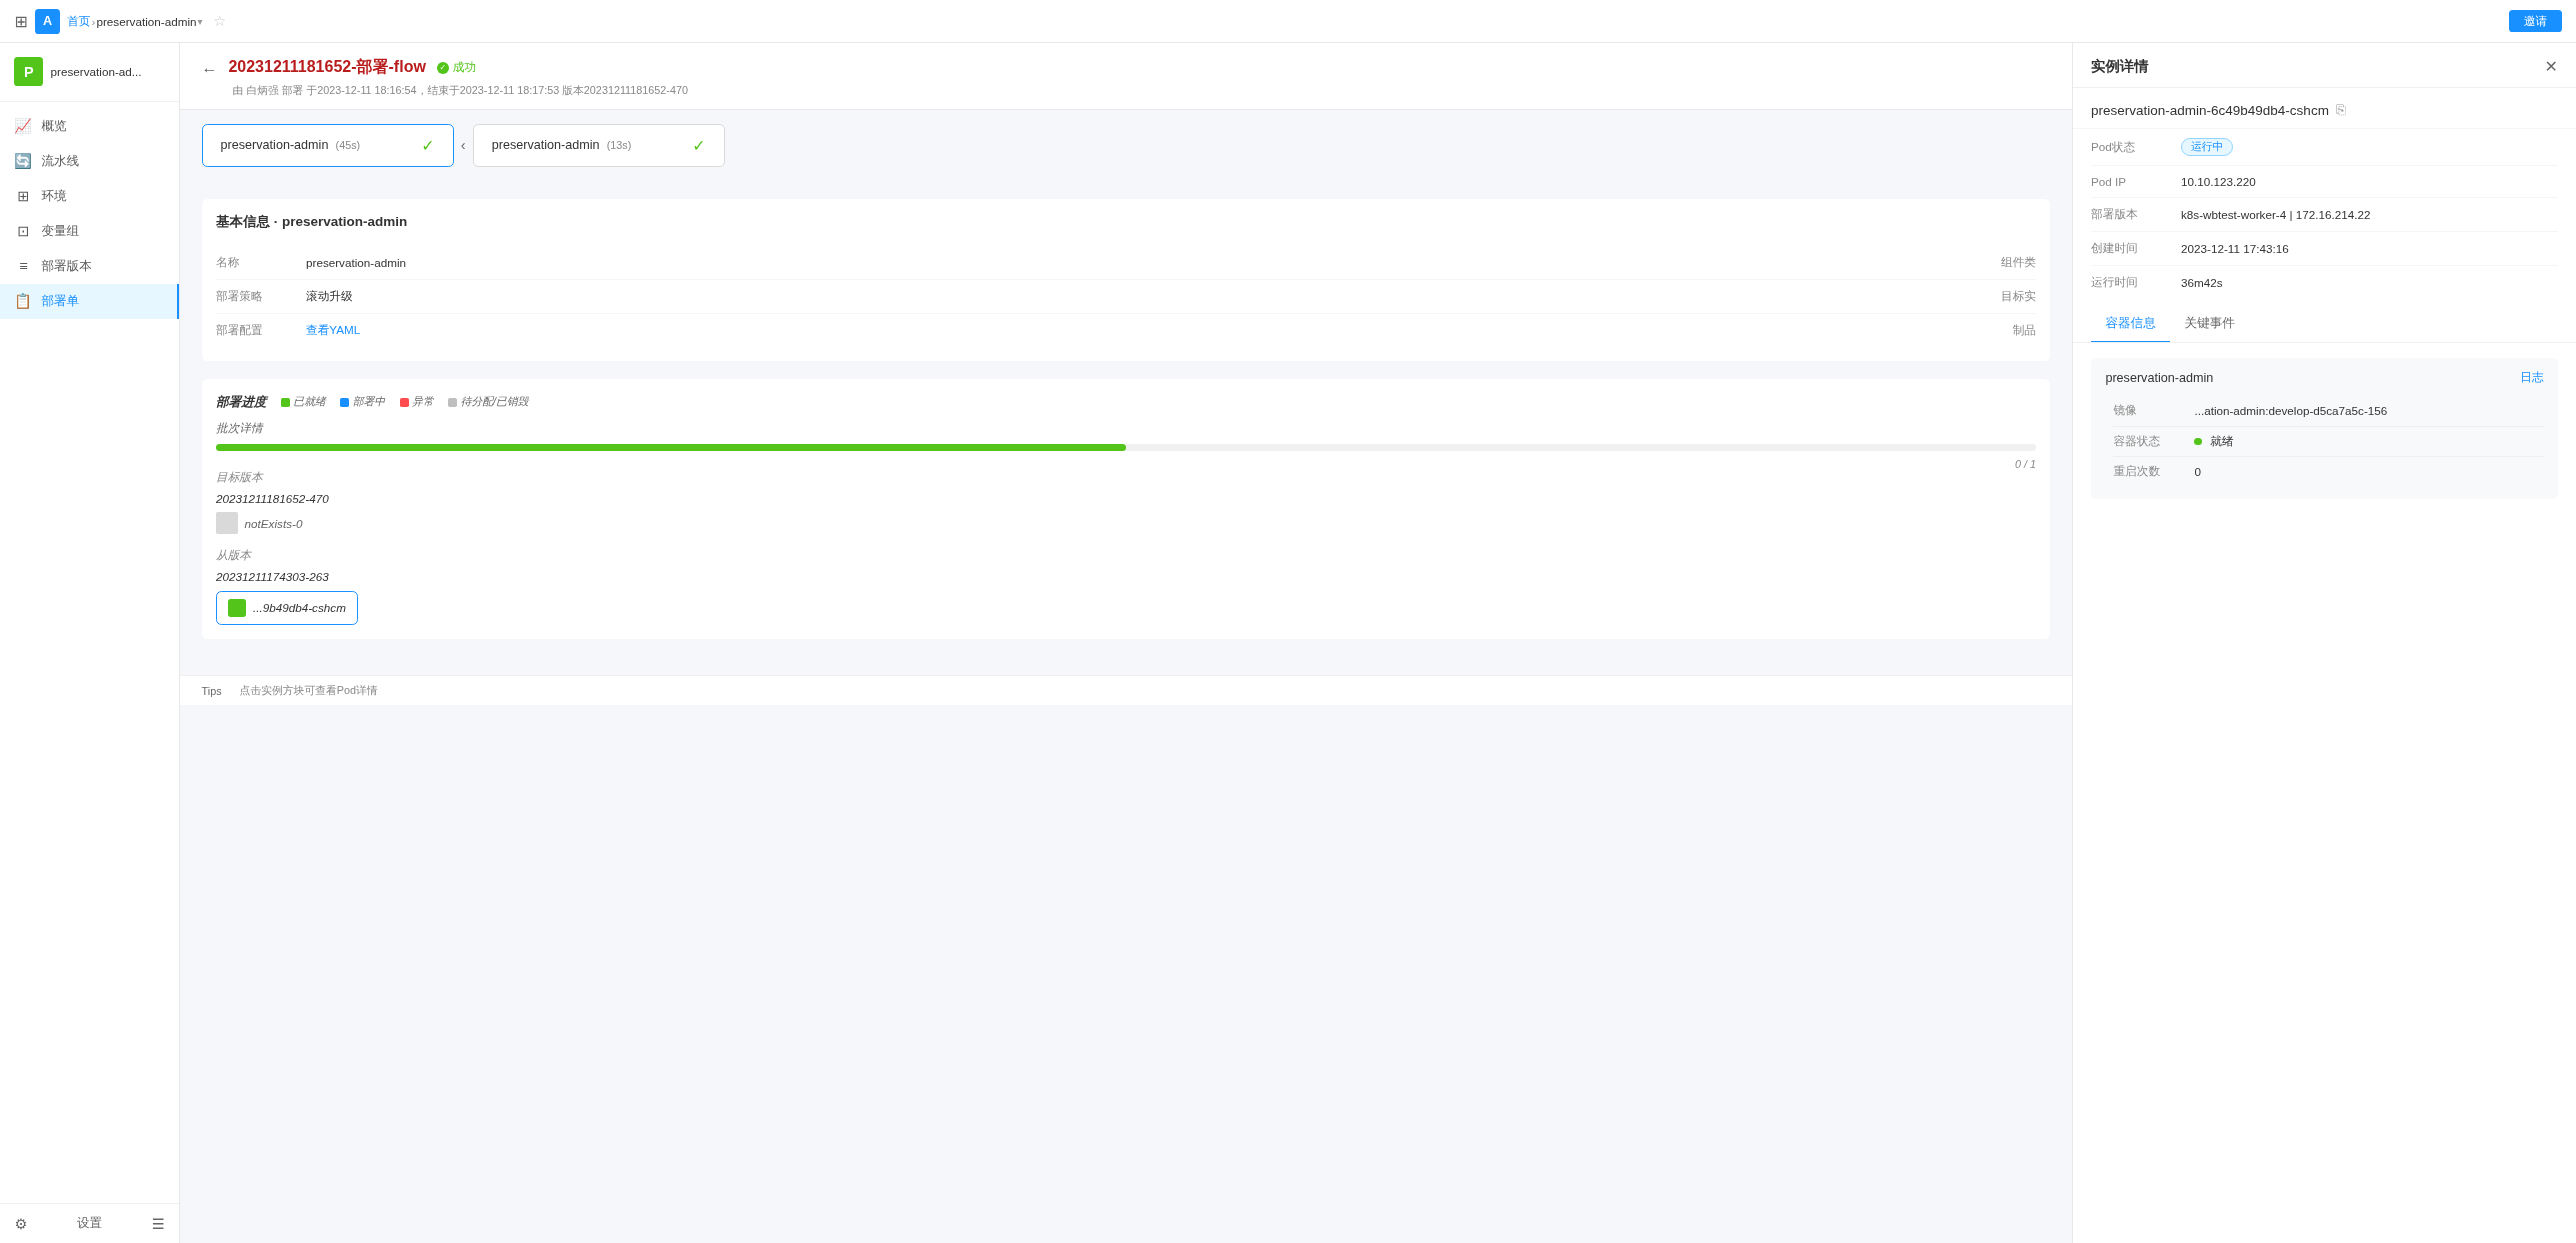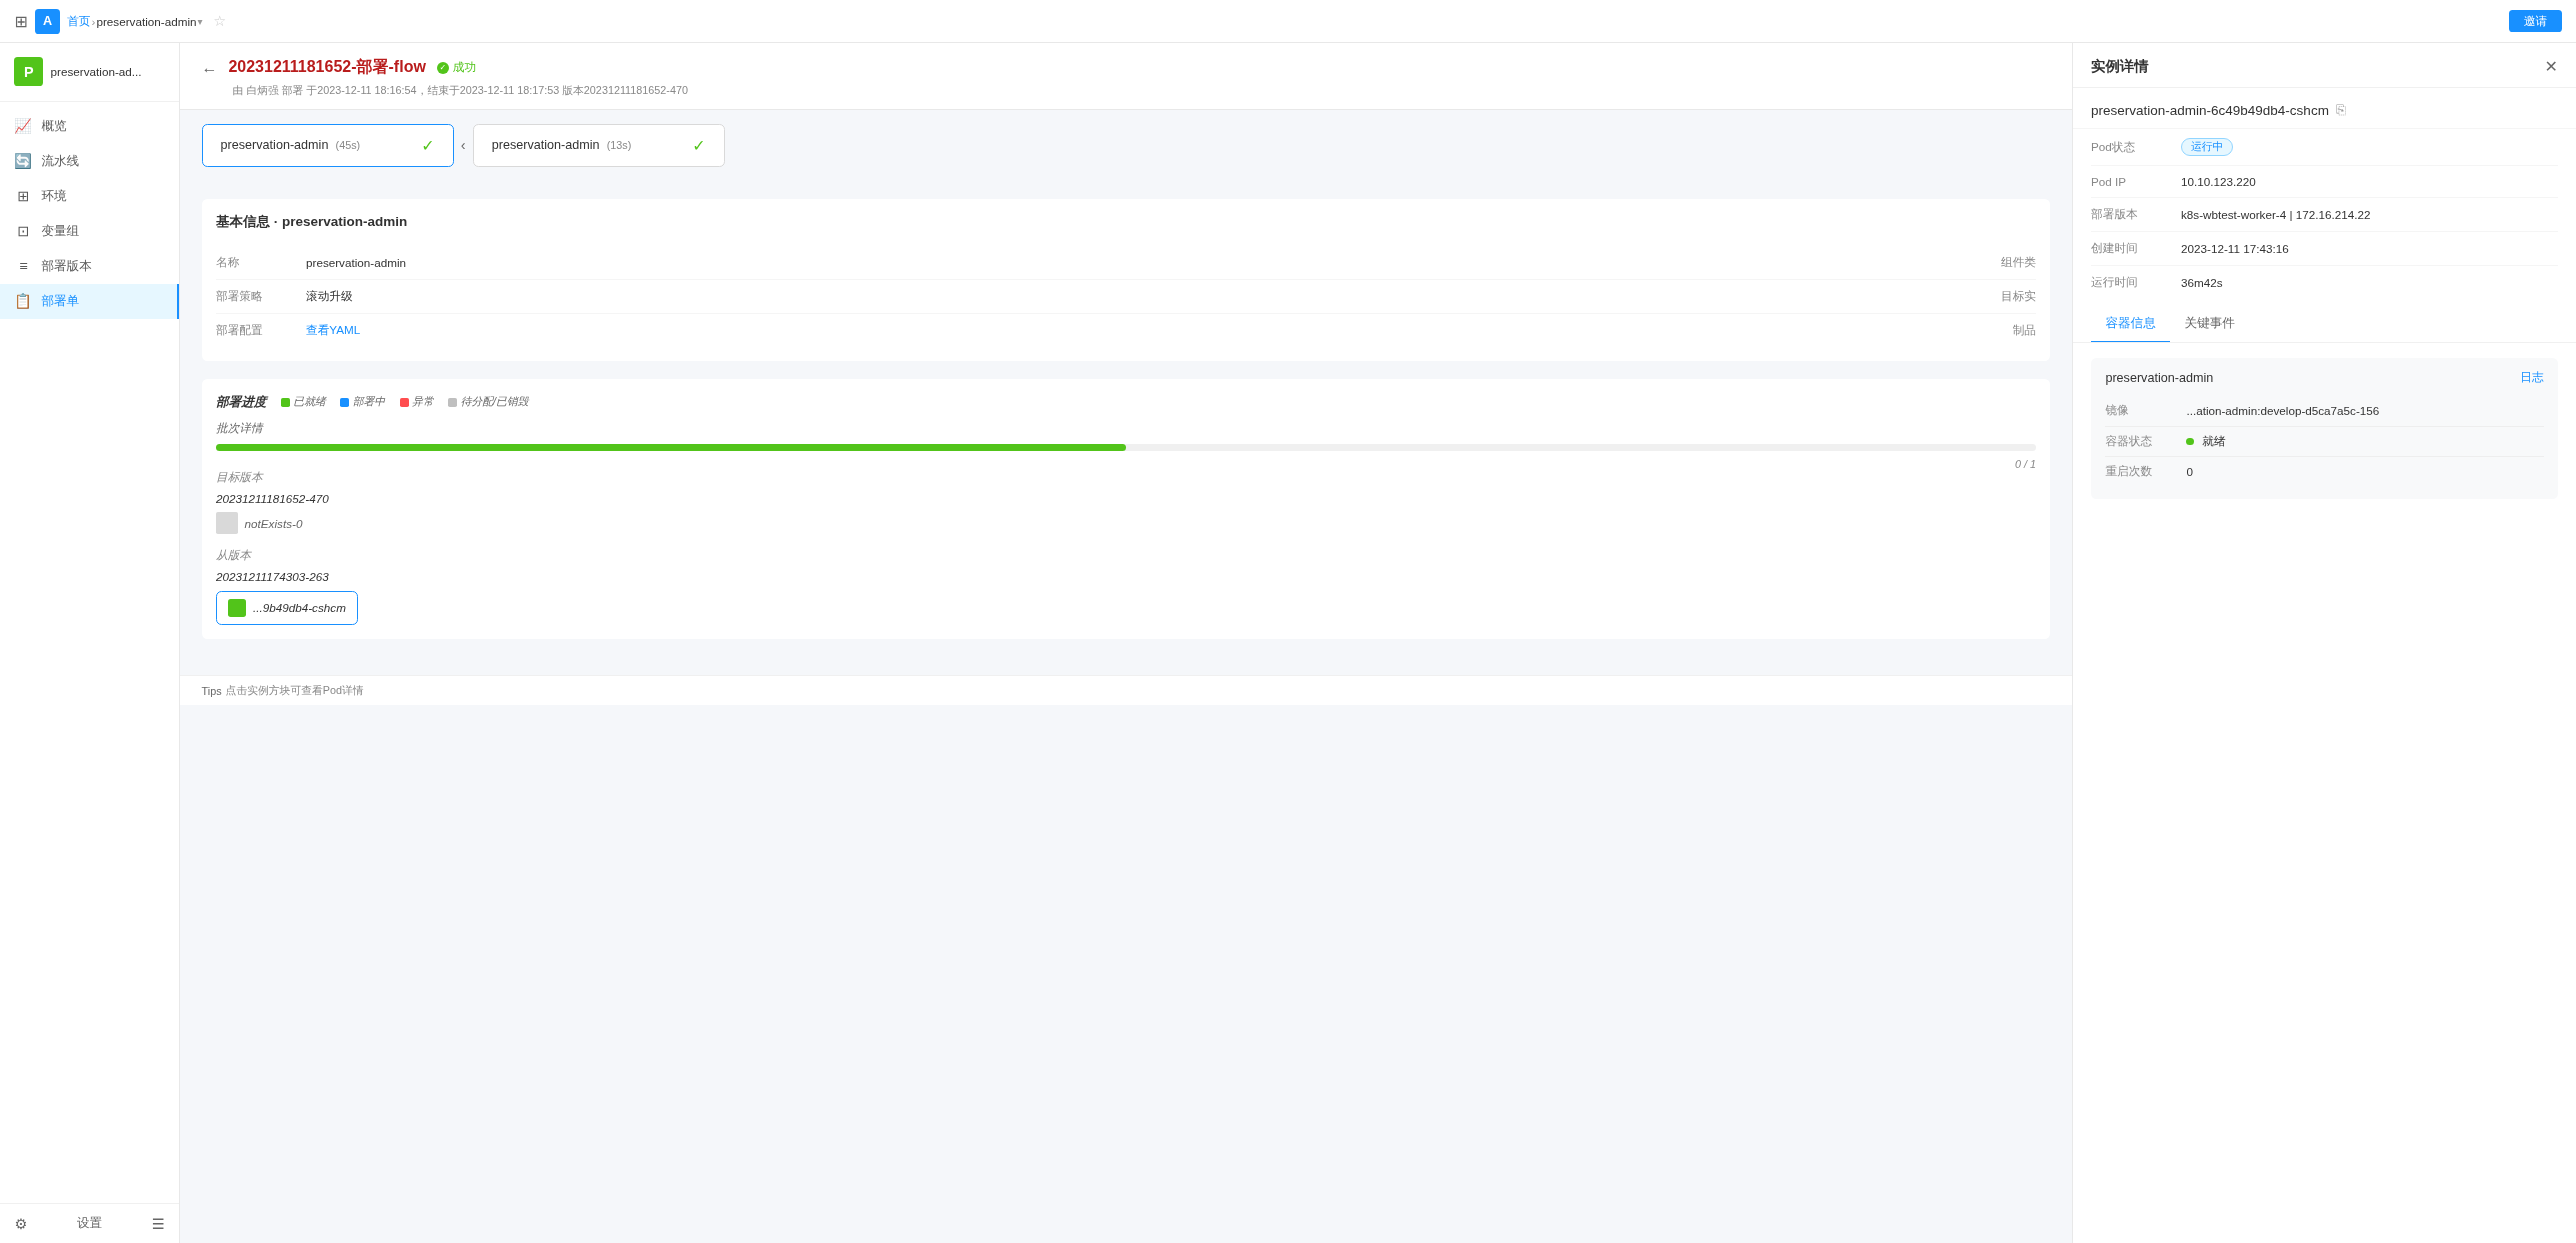--- a/index.html
+++ b/index.html
@@ -76,21 +76,21 @@
     .version-value { font-size: 11.7px; color: #333; margin-bottom: 7.2px; }
     .pod-item { display: flex; align-items: center; gap: 7px; margin-bottom: 8px; }
     .pod-icon { width: 21.6px; height: 21.6px; background: #d9d9d9; border-radius: 1.8px; }
     .pod-name { font-size: 11.7px; color: #666; }
 
     .from-version { margin-top: 14.4px; }
     .pod-block { display: inline-flex; align-items: center; gap: 7.2px; border: 1.8px solid #1890ff; border-radius: 5.4px; padding: 7.2px 10.8px; cursor: pointer; }
     .pod-block-green { width: 18px; height: 18px; background: #52c41a; border-radius: 2.7px; }
     .pod-block-text { font-size: 11.7px; color: #333; }
 
-    .tips-bar { background: #fff; border-top: 0.9px solid #f0f0f0; padding: 7.2px 21.6px; font-size: 10.8px; color: #888; display: flex; gap: 4px; align-items: center; }
+    .tips-bar { background: #fff; border-top: 0.9px solid #f0f0f0; padding: 7.2px 21.6px; font-size: 10.8px; color: #888; display: flex; gap: 18px; align-items: center; }
     .tips-label { font-weight: 500; color: #666; }
 
     
     .right-panel { width: 504px; background: #fff; border-left: 0.9px solid #e8e8e8; flex-shrink: 0; display: flex; flex-direction: column; overflow-y: auto; }
     .right-panel-header { display: flex; align-items: center; justify-content: space-between; padding: 14.4px 18px 10.8px; border-bottom: 0.9px solid #f0f0f0; }
     .right-panel-title { font-size: 14.4px; font-weight: 600; color: #333; }
     .right-panel-close { cursor: pointer; color: #666; font-size: 16px; }
 
     .instance-name-row { display: flex; align-items: center; gap: 7.2px; padding: 14.4px 18px 10.8px; border-bottom: 0.9px solid #f5f5f5; }
     .instance-name { font-size: 13.5px; font-weight: 500; color: #333; }
@@ -105,21 +105,21 @@
 
     .tabs-row { display: flex; gap: 0; padding: 0 18px; border-bottom: 0.9px solid #f0f0f0; margin-top: 7.2px; }
     .tab { padding: 9px 14.4px; cursor: pointer; font-size: 12.6px; color: #666; border-bottom: 1.8px solid transparent; }
     .tab.active { color: #1890ff; border-bottom: 1.8px solid #1890ff; font-weight: 500; }
 
     .container-info { padding: 14.4px 18px; }
     .container-card { background: #f8f9fa; border-radius: 5.4px; padding: 12.6px 14.4px; }
     .container-name-row { display: flex; align-items: center; justify-content: space-between; margin-bottom: 10.8px; }
     .container-name { font-size: 12.6px; font-weight: 500; color: #333; }
     .log-btn { color: #1890ff; cursor: pointer; font-size: 11.7px; }
-    .container-row { display: flex; align-items: center; padding: 7.2px 0; border-bottom: 0.9px solid #eee; }
+    .container-row { display: flex; align-items: center; padding: 7.2px 0; border-bottom: 0.9px solid #eee; margin-left: 8px; }
     .container-row:last-child { border-bottom: none; }
     .container-label { width: 81px; color: #888; font-size: 11.7px; flex-shrink: 0; }
     .container-value { flex: 1; color: #333; font-size: 11.7px; }
     .ready-dot { width: 7.2px; height: 7.2px; background: #52c41a; border-radius: 50%; display: inline-block; margin-right: 5.4px; }
 
     .pipeline-container { position: relative; background: #f5f7fa; padding: 14.4px 21.6px; }
   </style>
 </head>
 <body>
 

